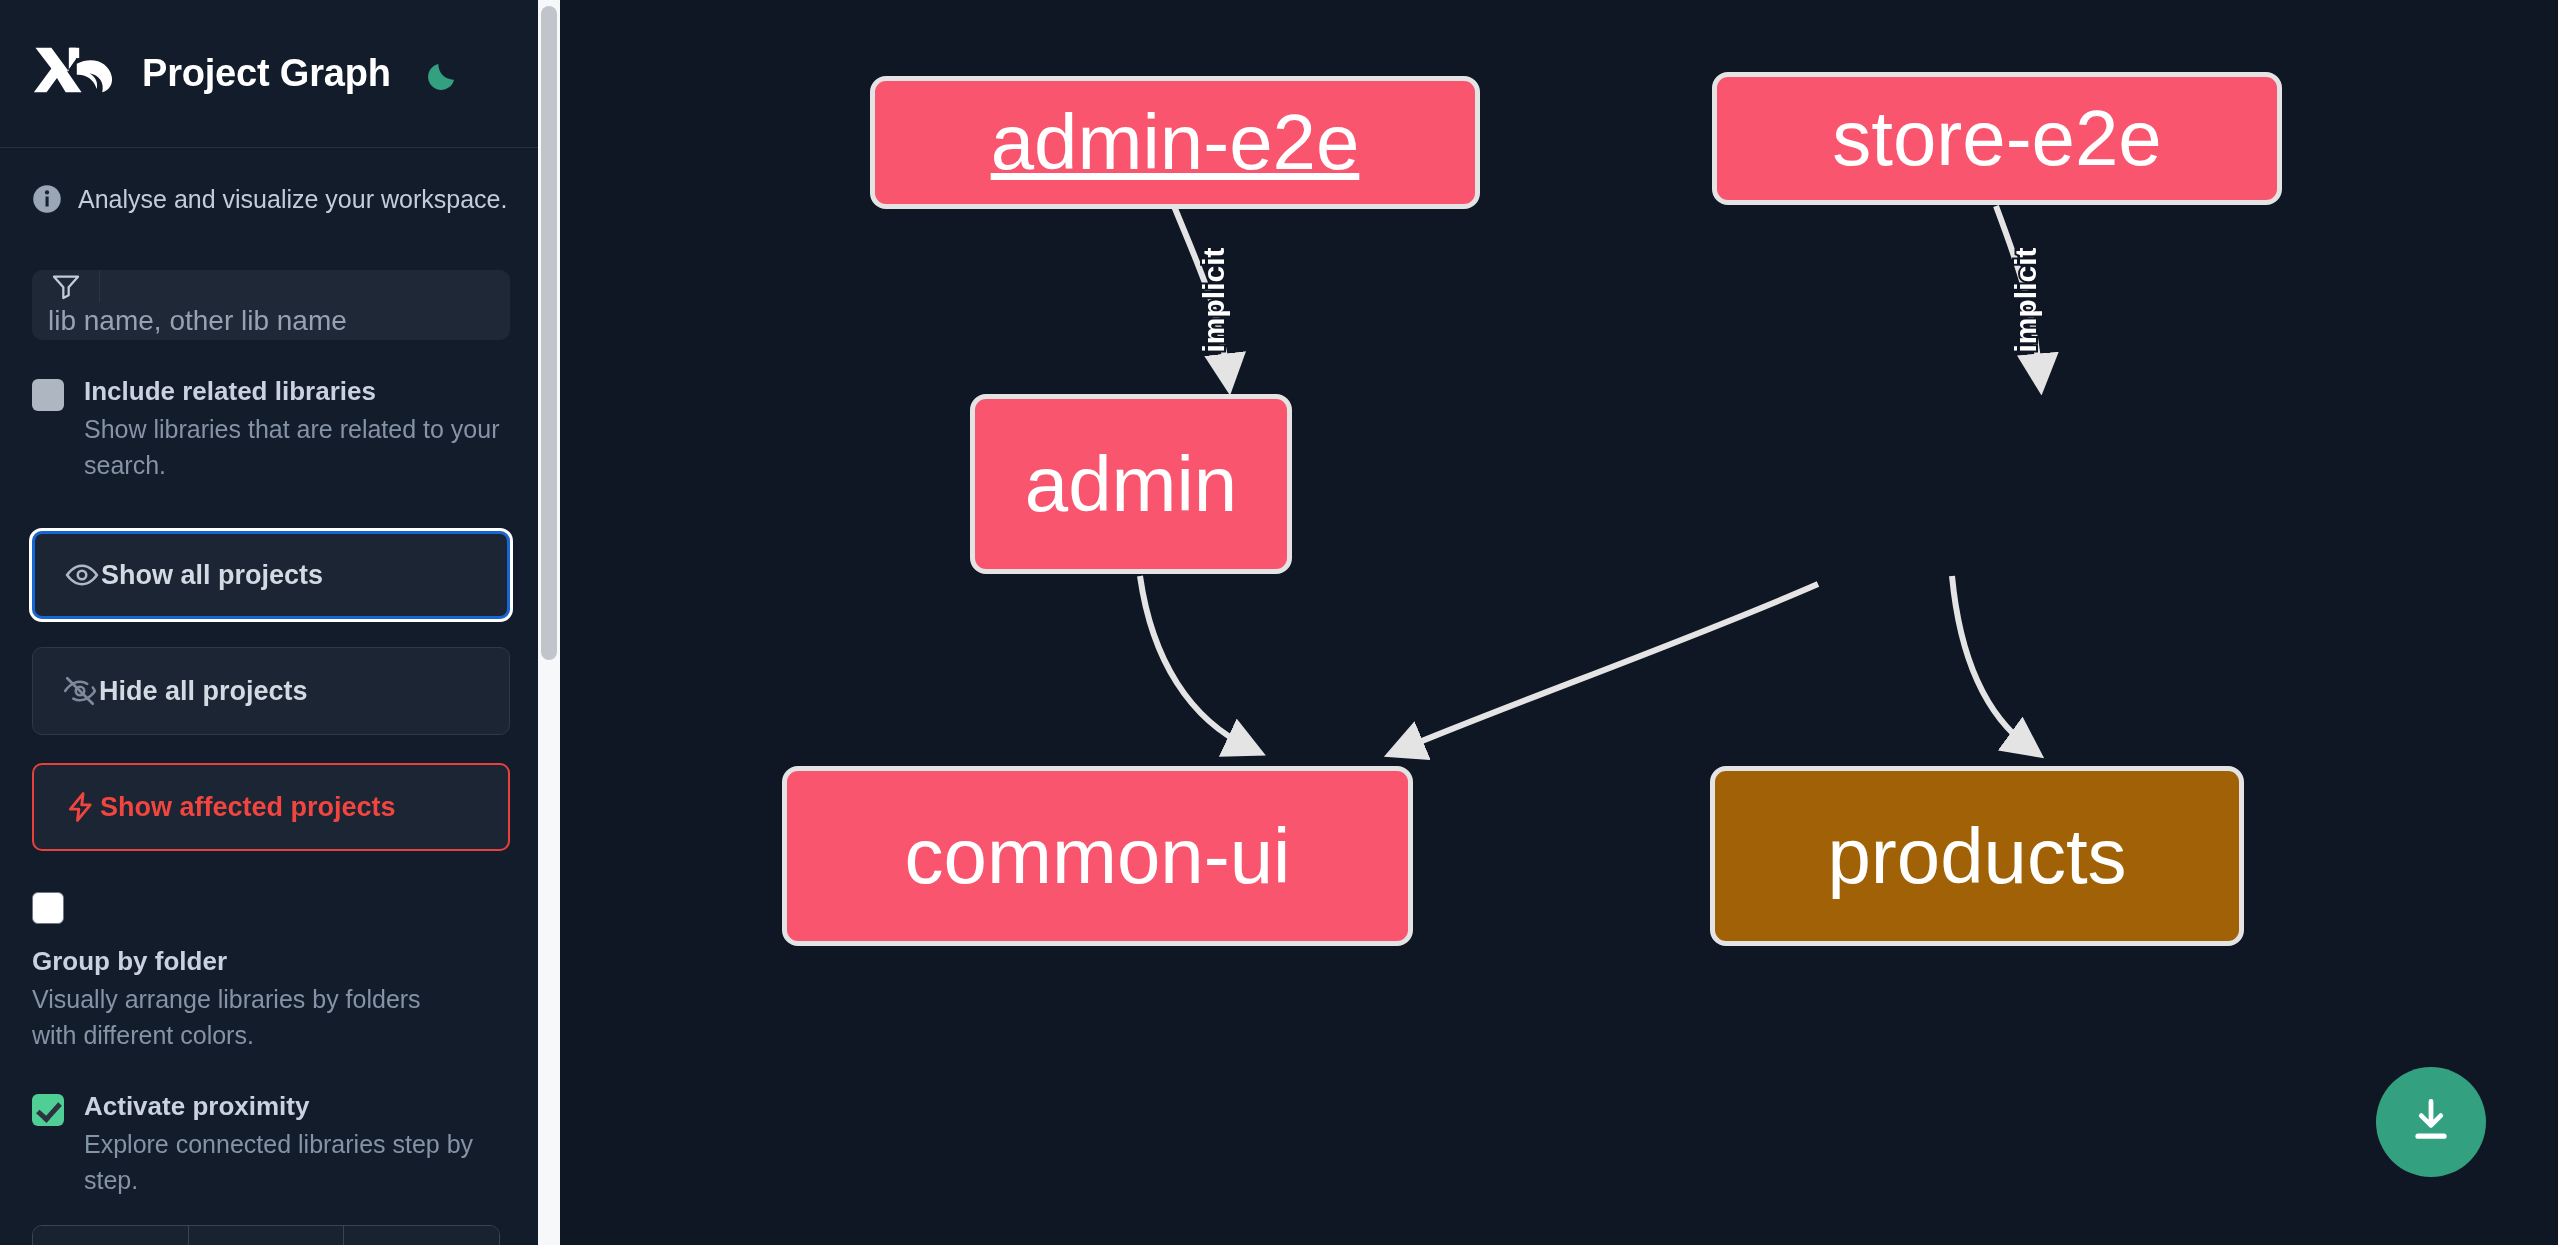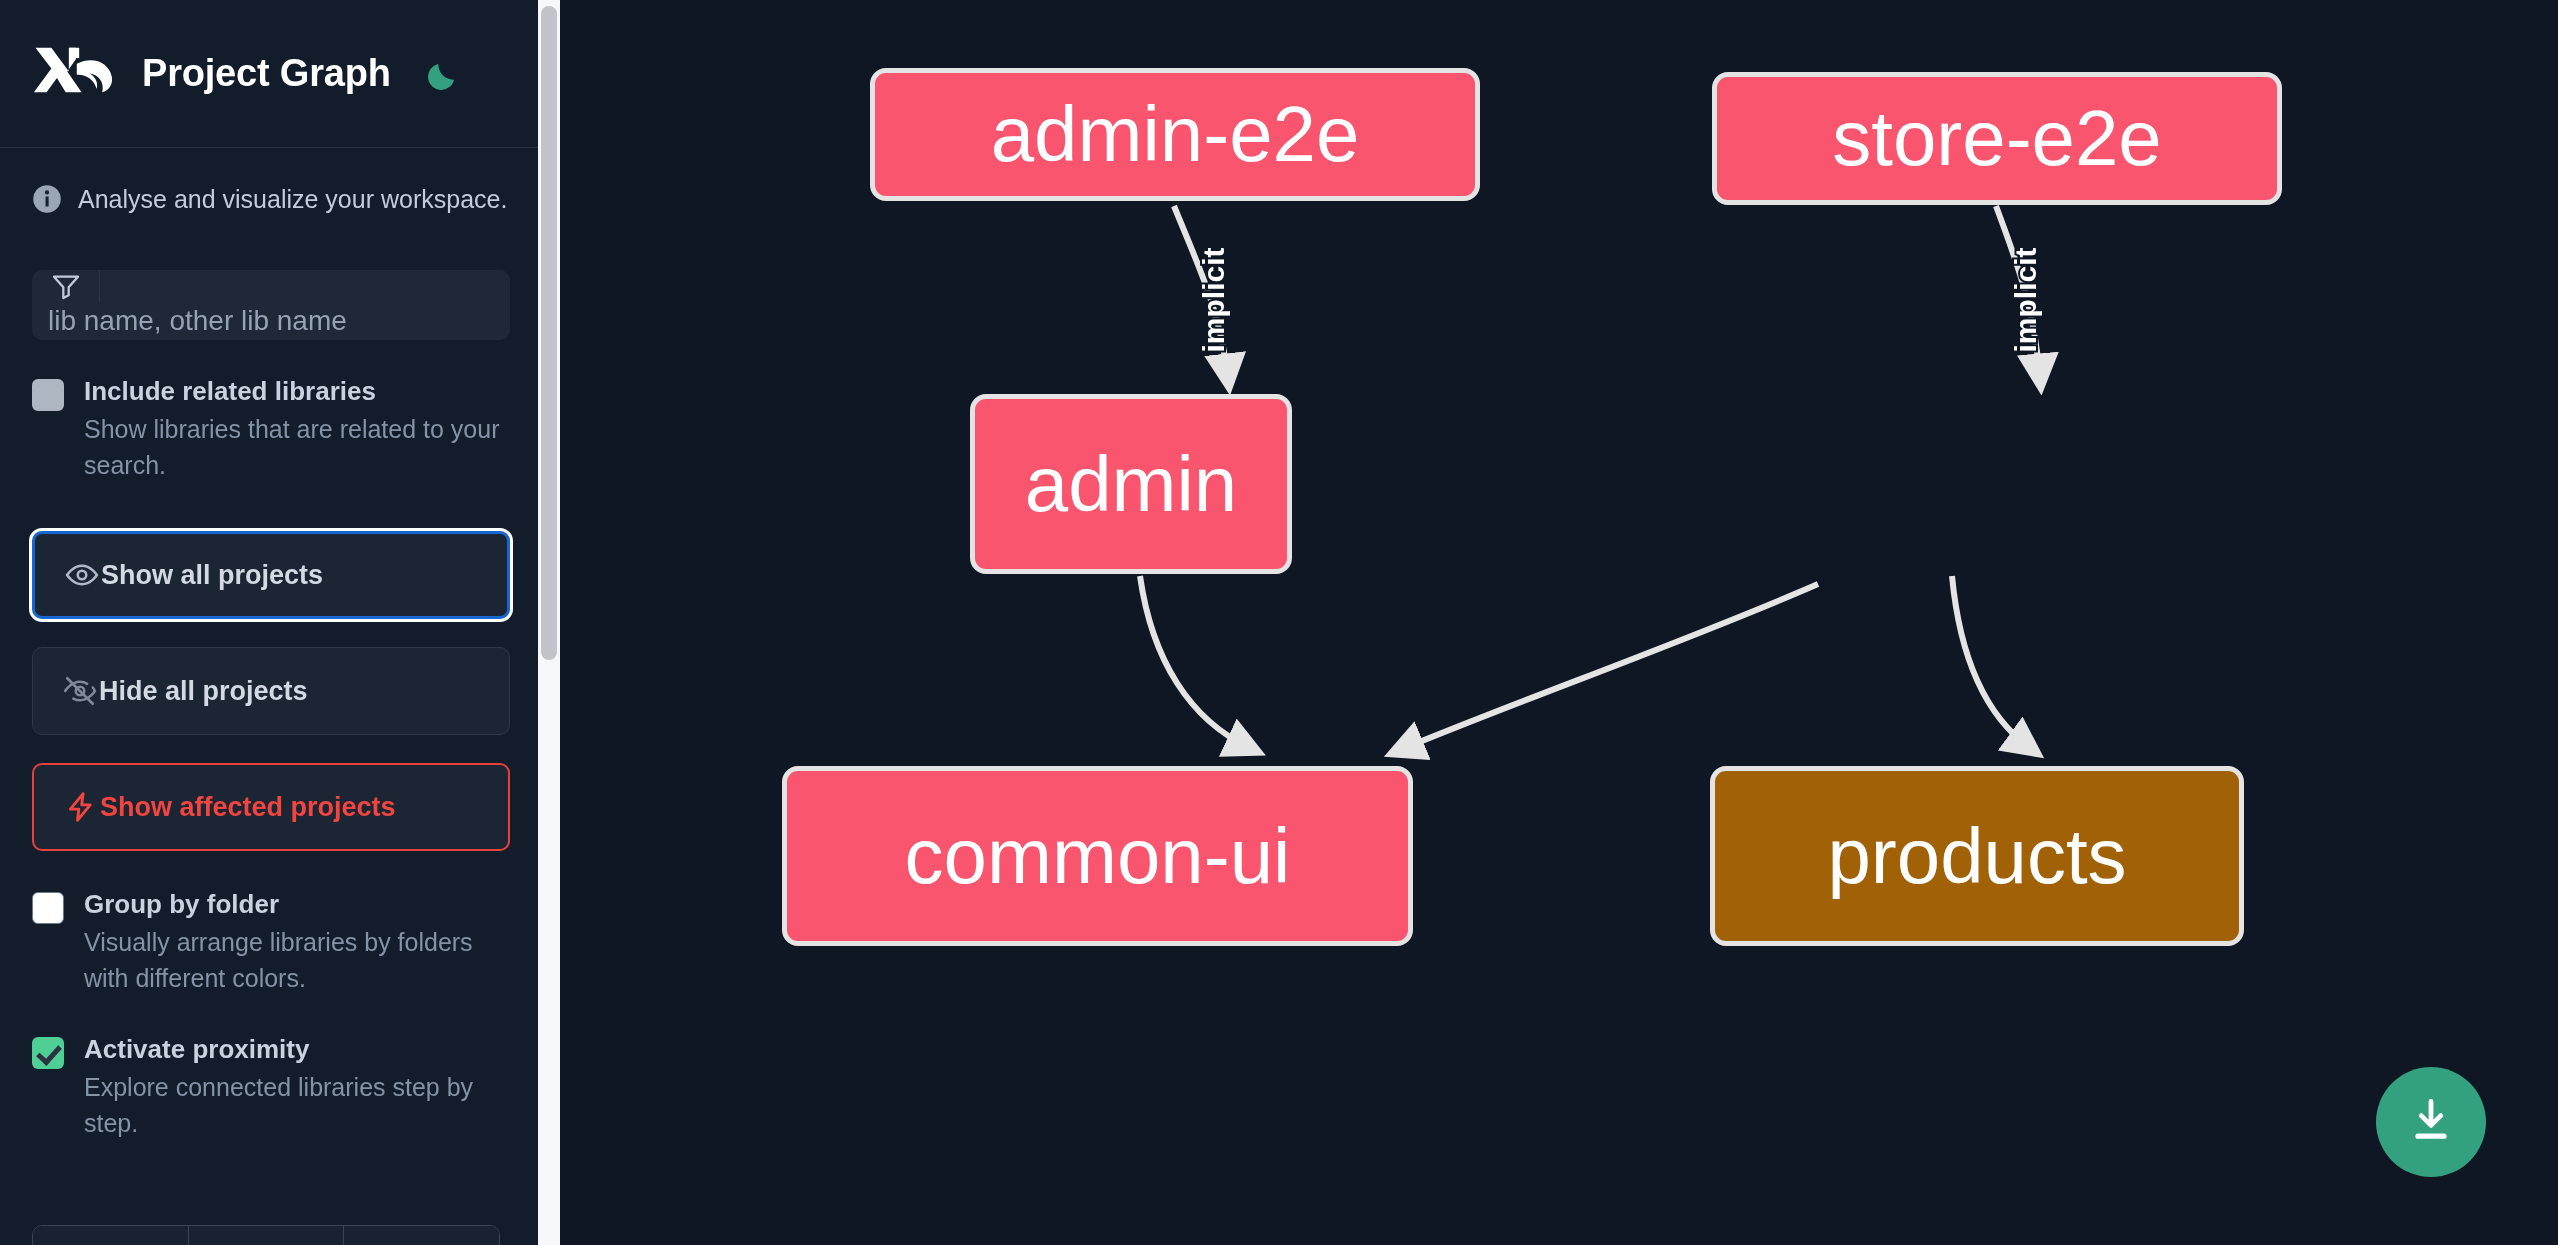--- a/index.html
+++ b/index.html
@@ -323,21 +323,21 @@
           <div class="btn danger">
             <span class="bi">
               <svg viewBox="0 0 24 24" width="34" height="34" aria-hidden="true">
                 <path d="M13.5 2.5 4.5 13.5h6l-1 8 9-11h-6z" fill="none" stroke="#F2453F" stroke-width="2" stroke-linejoin="round"></path>
               </svg>
             </span>
             <span>Show affected projects</span>
           </div>
         </div>
 
-        <div class="check-row" style="margin-top:36px;">
+        <div class="check-row" style="margin-top:36px;flex-direction:column;">
           <div class="cbox white"></div>
           <div>
             <div class="check-title">Group by folder</div>
             <div class="check-desc">Visually arrange libraries by folders with different colors.</div>
           </div>
         </div>
 
         <div class="check-row" style="margin-top:36px;">
           <div class="cbox green"></div>
           <div>
@@ -374,21 +374,21 @@
         <path d="M 580 576 C 592 660 630 720 690 748"></path>
         <path d="M 1258 584 C 1130 640 960 700 840 750"></path>
         <path d="M 1392 576 C 1400 660 1426 716 1470 748"></path>
       </g>
       <g font-family="Liberation Sans, sans-serif" font-size="30" font-weight="700" fill="#FFFFFF" stroke="#0F1725" stroke-width="4" paint-order="stroke">
         <text transform="translate(664,300) rotate(-90)" text-anchor="middle">implicit</text>
         <text transform="translate(1476,300) rotate(-90)" text-anchor="middle">implicit</text>
       </g>
     </svg>
 
-    <div class="node pink" style="left:310px; top:68px; width:610px; height:133px;">
+    <div class="node pink" style="left:310px; top:76px; width:610px; height:133px;text-decoration:underline;">
       <span style="font-size:78px;">admin-e2e</span>
     </div>
 
     <div class="node pink" style="left:1152px; top:72px; width:570px; height:133px;">
       <span style="font-size:78px;">store-e2e</span>
     </div>
 
     <div class="node pink" style="left:410px; top:394px; width:322px; height:180px;">
       <span style="font-size:78px;">admin</span>
     </div>

